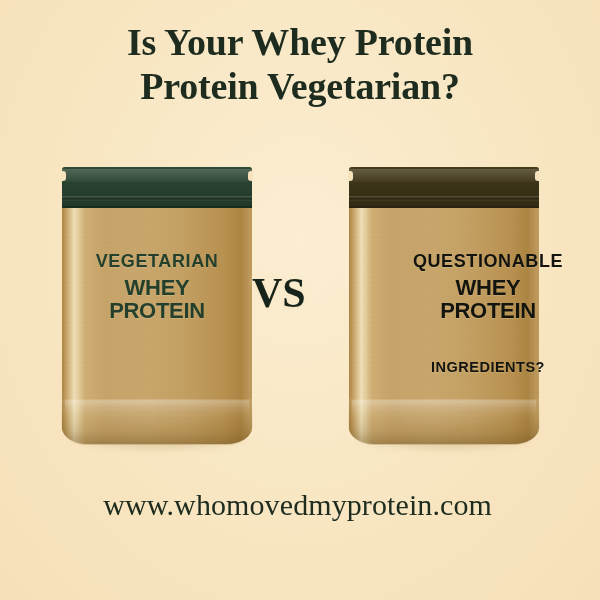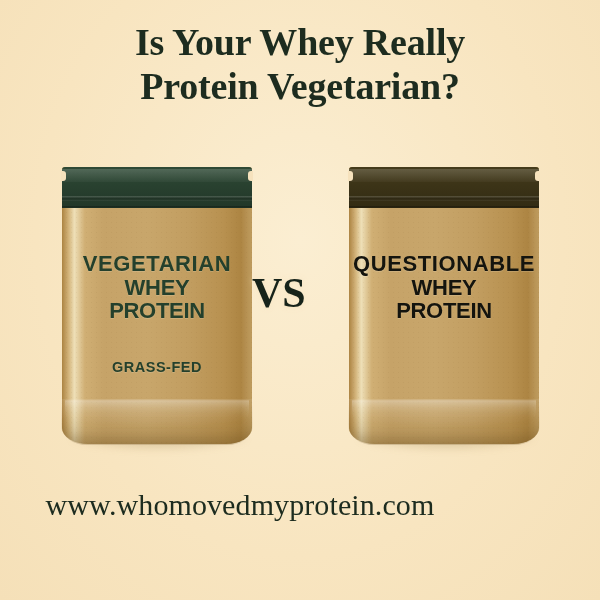--- a/index.html
+++ b/index.html
@@ -198,21 +198,21 @@
     text-align: center;
     font-family: "Liberation Sans", "DejaVu Sans", sans-serif;
     font-weight: bold;
     text-transform: uppercase;
     user-select: none;
   }
   .label .eyebrow {
     position: absolute;
     left: 0; right: 0;
     top: 84px;
-    font-size: 22px;
+    font-size: 18px;
     letter-spacing: 0.6px;
   }
   .label .big {
     position: absolute;
     left: 0; right: 0;
     top: 110px;
     font-size: 22px;
     line-height: 1.04;
     letter-spacing: -0.3px;
   }
@@ -221,21 +221,21 @@
     position: absolute;
     left: 0; right: 0;
     top: 192px;
     font-size: 14.5px;
     line-height: 1.22;
     letter-spacing: 0.5px;
   }
   .label .tagline span { display: block; }
 
   .ink-green { color: #24402c; text-shadow: 0 1px 0 rgba(255,255,255,0.14); }
-  .ink-black { color: #14140e; text-shadow: 0 1px 0 rgba(255,255,255,0.14); }
+  .ink-black { color: #14140e; text-shadow: 0 1px 0 rgba(255,255,255,0.14); margin-left: 44px; }
 
   
   #pouch-left  { left: 62px;  top: 167px; }
   #pouch-right { left: 349px; top: 167px; }
 
   
   .vs {
     position: absolute;
     left: 252px;
     top: 272px;
@@ -249,34 +249,35 @@
     z-index: 5;
     text-shadow: 0 1px 2px rgba(245,228,195,0.9), 0 0 6px rgba(249,232,198,0.9);
   }
 
   
   .footer-url {
     position: absolute;
     left: 0;
     bottom: 78px;
     width: 480px;
-    text-align: center;
+    text-align: right;
     font-family: "Liberation Serif", "DejaVu Serif", serif;
     font-size: 30px;
     letter-spacing: 0.1px;
     color: #1d2c1f;
+    padding-left: 12px;
   }
 </style>
 </head>
 <body>
 
 <div class="poster">
 
   <div class="headline">
-    <span class="l1">Is Your Whey Really</span>
+    <span class="l1">Is Your Whey Protein</span>
     <span class="l2">Protein Vegetarian?</span>
   </div>
 
   <div class="pouch" id="pouch-left">
     <div class="pouch-shadow"></div>
     <div class="pouch-body">
       <div class="pouch-texture"></div>
       <div class="pouch-base"></div>
       <div class="pouch-base-seam"></div>
     </div>
@@ -285,23 +286,20 @@
       <div class="zip"></div>
       <div class="band-edge"></div>
       <div class="notch left"></div>
       <div class="notch right"></div>
     </div>
     <div class="label ink-green">
       <div class="eyebrow">VEGETARIAN</div>
       <div class="big">
         <span>WHEY</span>
         <span>PROTEIN</span>
-      </div>
-      <div class="tagline">
-        <span>GRASS-FED</span>
       </div>
     </div>
   </div>
 
   <div class="vs">VS</div>
 
   <div class="pouch" id="pouch-right">
     <div class="pouch-shadow"></div>
     <div class="pouch-body">
       <div class="pouch-texture"></div>
@@ -315,19 +313,20 @@
       <div class="notch left"></div>
       <div class="notch right"></div>
     </div>
     <div class="label ink-black">
       <div class="eyebrow">QUESTIONABLE</div>
       <div class="big">
         <span>WHEY</span>
         <span>PROTEIN</span>
       </div>
       <div class="tagline">
+        <span>INGREDIENTS?</span>
       </div>
     </div>
   </div>
 
   <div class="footer-url">www.whomovedmyprotein.com</div>
 
 </div>
 
 </body></html>

